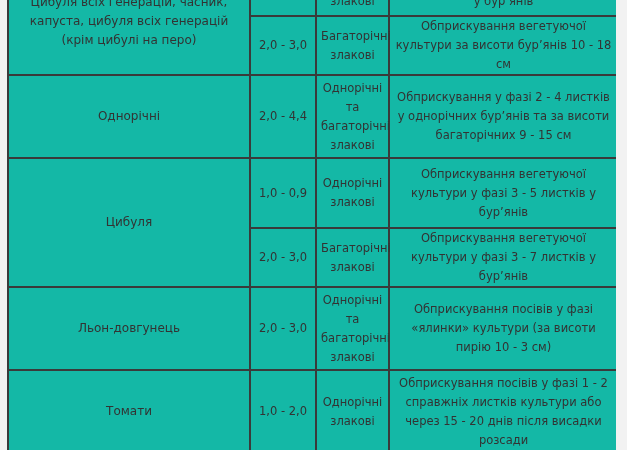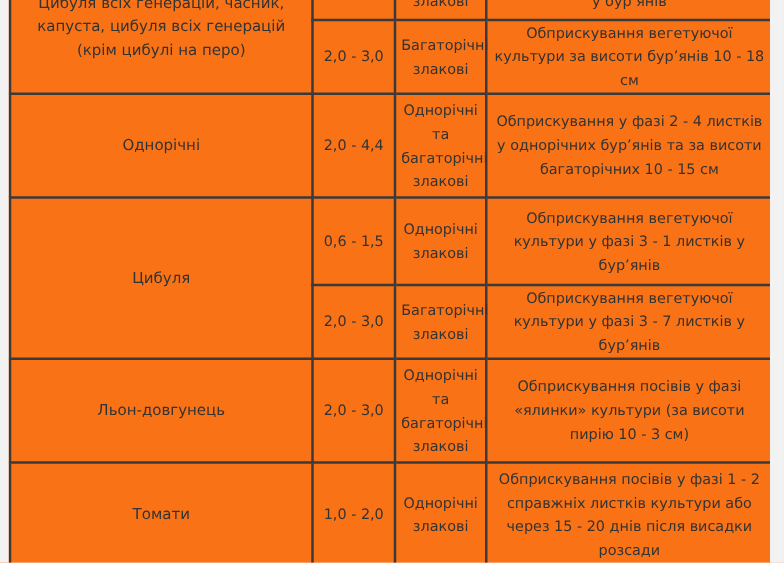--- a/index.html
+++ b/index.html
@@ -9,21 +9,21 @@
       height: 450px;
       overflow: hidden;
       background: #f2f2f2;
     }
     .page {
       position: absolute;
       left: 7px;
       top: 0;
       width: 609px;
       height: 450px;
-      background: #f97316;
+      background: #14b8a6;
       overflow: hidden;
     }
     table.herb {
       position: absolute;
       left: 0;
       top: -34px;
       border-collapse: collapse;
       table-layout: fixed;
       font-family: "DejaVu Sans", sans-serif;
       font-size: 11.5px;
@@ -73,28 +73,28 @@
       <tr style="height:47px">
         <td>2,0 - 3,0</td>
         <td>Багаторічні злакові</td>
         <td>Обприскування вегетуючої культури за висоти бур’янів 10 - 18 см</td>
       </tr>
 
       <tr style="height:83px">
         <td class="crop">Однорічні</td>
         <td>2,0 - 4,4</td>
         <td>Однорічні та багаторічні злакові</td>
-        <td>Обприскування у фазі 2 - 4 листків у однорічних бур’янів та за висоти багаторічних 10 - 15 см</td>
+        <td>Обприскування у фазі 2 - 4 листків у однорічних бур’янів та за висоти багаторічних 9 - 15 см</td>
       </tr>
 
       <tr style="height:70px">
         <td class="crop" rowspan="2">Цибуля</td>
-        <td>0,6 - 1,5</td>
+        <td>1,0 - 0,9</td>
         <td>Однорічні злакові</td>
-        <td>Обприскування вегетуючої культури у фазі 3 - 1 листків у бур’янів</td>
+        <td>Обприскування вегетуючої культури у фазі 3 - 5 листків у бур’янів</td>
       </tr>
       <tr style="height:47px">
         <td>2,0 - 3,0</td>
         <td>Багаторічні злакові</td>
         <td>Обприскування вегетуючої культури у фазі 3 - 7 листків у бур’янів</td>
       </tr>
 
       <tr style="height:83px">
         <td class="crop">Льон-довгунець</td>
         <td>2,0 - 3,0</td>

